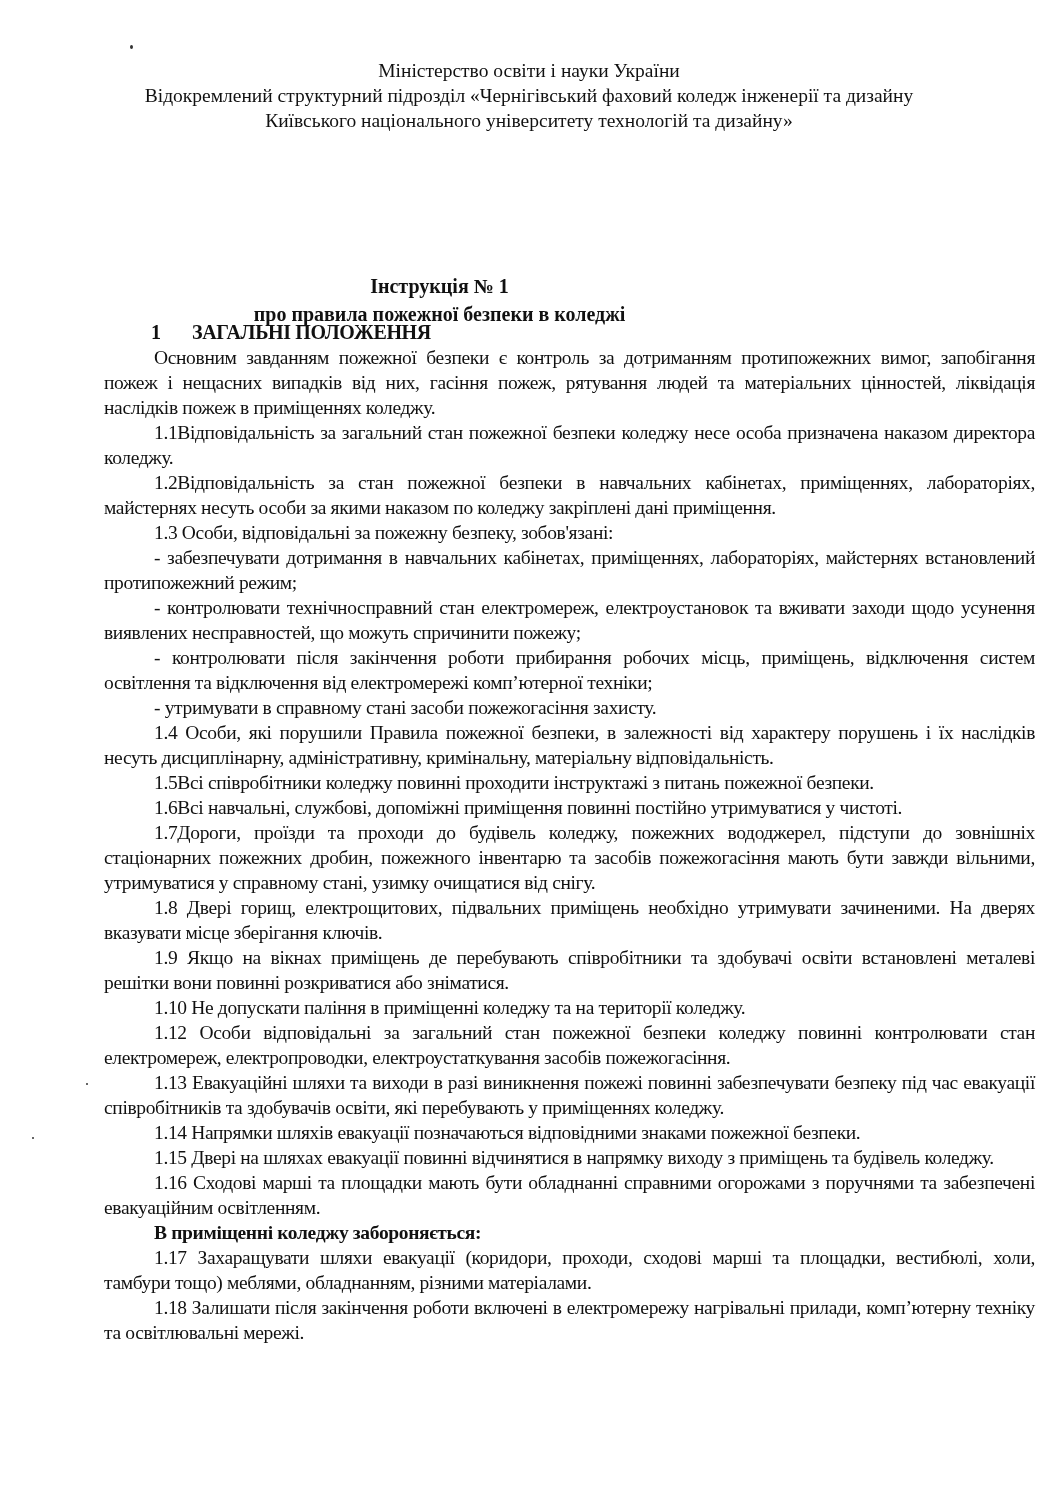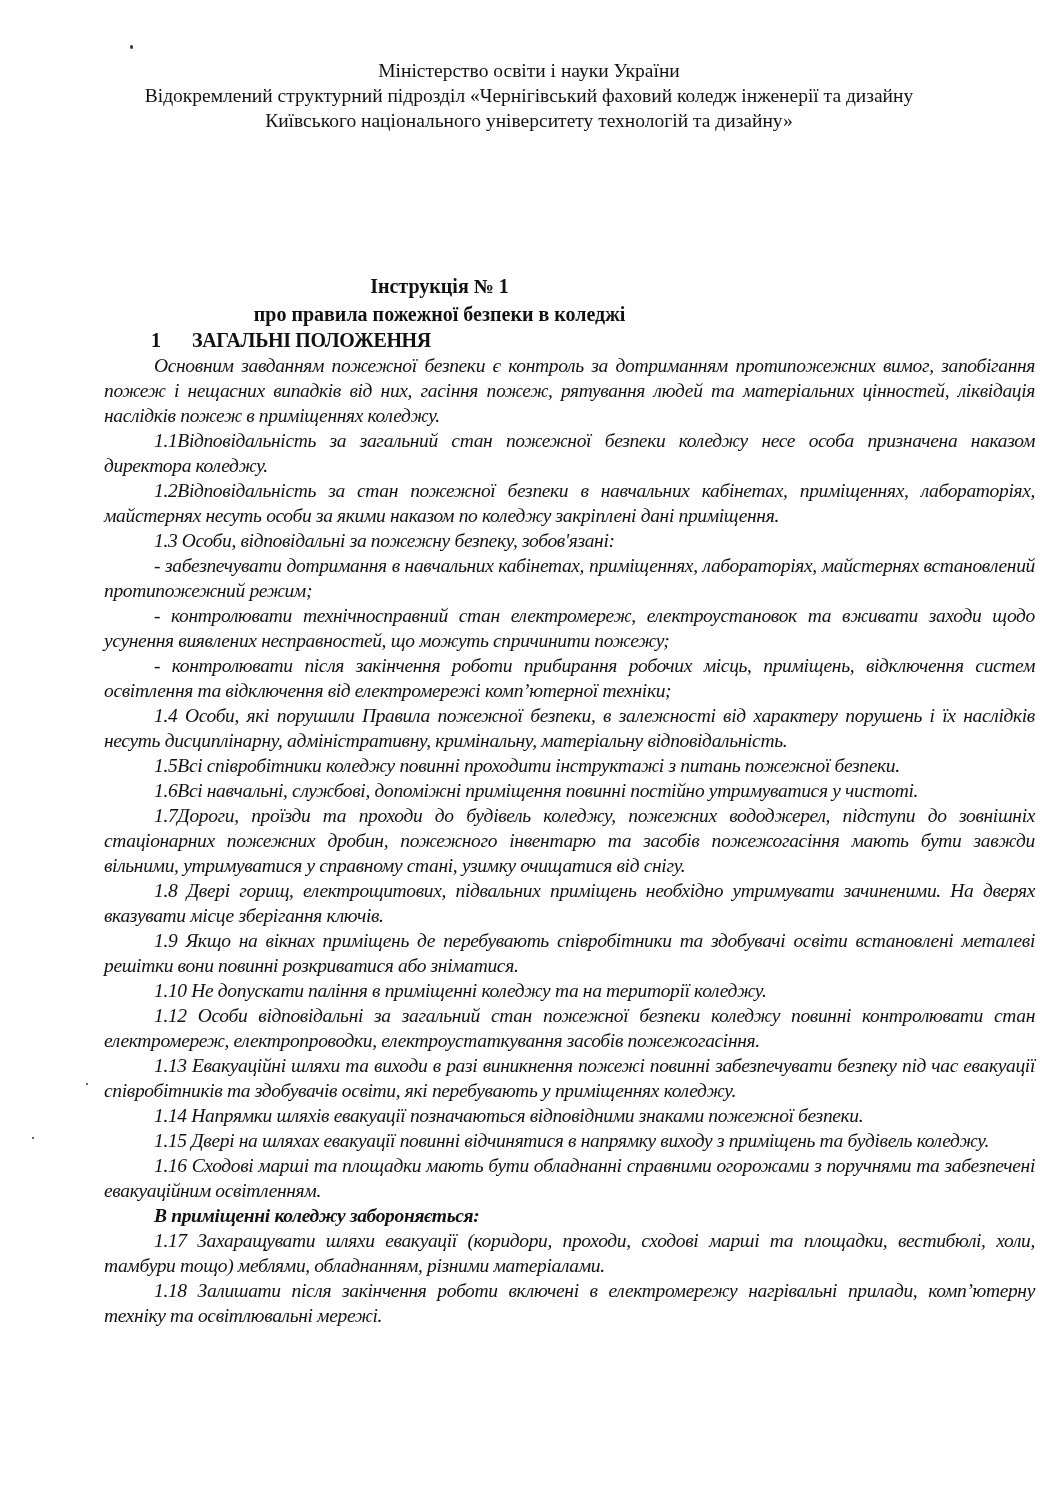--- a/index.html
+++ b/index.html
@@ -7,26 +7,26 @@
     width: 1058px; height: 1496px; position: relative; overflow: hidden;
     font-family: "Liberation Serif", "DejaVu Serif", serif;
     color: #111111;
   }
   .page { position: absolute; left: 0; top: 0; width: 1058px; height: 1496px; }
   .speck { position: absolute; background: #333; border-radius: 50%; }
   .header-block { position: absolute; left: 0; width: 1058px; text-align: center; font-size: 19.5px; line-height: 25px; }
   .approval { position: absolute; left: 607px; top: 160px; font-size: 19.5px; line-height: 25px; }
   .title { position: absolute; left: 0; width: 879px; text-align: center; font-size: 20px; font-weight: bold; line-height: 28px; }
   .body-text {
-    position: absolute; left: 104px; top: 328px; width: 931px;
+    position: absolute; left: 104px; top: 320px; width: 931px;
     font-size: 19.5px; line-height: 25px; letter-spacing: -0.35px;
   }
   .section-heading { font-weight: bold; padding-left: 47px; margin: 0; font-size: 20px; }
   .section-heading .num { display: inline-block; width: 41px; }
-  p { margin: 0; text-align: justify; text-indent: 50px; font-style: italic; }
+  p { margin: 0; text-align: justify; text-indent: 50px; }
   p.bold { font-weight: bold; }
   p.last-line-left { text-align-last: left; }
 </style>
 </head>
 <body>
 
 <div class="page">
 
   <div class="speck" style="left:130px;top:45px;width:3px;height:4px;"></div>
   <div class="speck" style="left:86px;top:1083px;width:2px;height:2px;"></div>
@@ -49,20 +49,21 @@
       <span class="num">1</span><span>ЗАГАЛЬНІ ПОЛОЖЕННЯ</span>
     </h2>
     <p class="last-line-left">Основним завданням пожежної безпеки є контроль за дотриманням протипожежних вимог, запобігання пожеж і нещасних випадків від них, гасіння пожеж, рятування людей та матеріальних цінностей, ліквідація наслідків пожеж в приміщеннях коледжу.</p>
     <div id="items">
         <p class="last-line-left">1.1Відповідальність за загальний стан пожежної безпеки коледжу несе особа призначена наказом директора коледжу.</p>
         <p class="last-line-left">1.2Відповідальність за стан пожежної безпеки в навчальних кабінетах, приміщеннях, лабораторіях, майстернях несуть особи за якими наказом по коледжу закріплені дані приміщення.</p>
         <p class="last-line-left">1.3 Особи, відповідальні за пожежну безпеку, зобов'язані:</p>
         <p class="last-line-left">-   забезпечувати дотримання в навчальних кабінетах, приміщеннях, лабораторіях, майстернях встановлений  протипожежний режим;</p>
         <p class="last-line-left">- контролювати технічносправний стан електромереж, електроустановок та вживати заходи щодо усунення виявлених несправностей, що можуть спричинити пожежу;</p>
         <p class="last-line-left">- контролювати після закінчення роботи прибирання робочих місць, приміщень,  відключення систем освітлення та відключення від електромережі комп’ютерної техніки;</p>
+        <p class="last-line-left">-  утримувати в справному стані засоби  пожежогасіння захисту.</p>
         <p class="last-line-left">1.4 Особи, які порушили Правила пожежної безпеки, в залежності від характеру порушень і їх наслідків  несуть дисциплінарну, адміністративну, кримінальну, матеріальну відповідальність.</p>
         <p class="last-line-left">1.5Всі співробітники коледжу повинні проходити інструктажі з питань пожежної безпеки.</p>
         <p class="last-line-left">1.6Всі навчальні, службові, допоміжні приміщення повинні постійно утримуватися у чистоті.</p>
         <p class="last-line-left">1.7Дороги, проїзди та проходи до будівель коледжу, пожежних вододжерел, підступи до зовнішніх стаціонарних пожежних дробин, пожежного інвентарю та засобів пожежогасіння мають бути завжди вільними, утримуватися у справному стані, узимку очищатися від снігу.</p>
         <p class="last-line-left">1.8 Двері горищ, електрощитових, підвальних приміщень необхідно утримувати зачиненими. На дверях вказувати місце зберігання ключів.</p>
         <p class="last-line-left">1.9 Якщо на вікнах приміщень де перебувають співробітники та здобувачі освіти встановлені металеві решітки вони повинні розкриватися або зніматися.</p>
         <p class="last-line-left">1.10  Не допускати паління в приміщенні коледжу та на території коледжу.</p>
         <p class="last-line-left">1.12 Особи відповідальні за загальний стан пожежної безпеки коледжу повинні контролювати стан електромереж, електропроводки, електроустаткування засобів пожежогасіння.</p>
         <p class="last-line-left">1.13 Евакуаційні шляхи та виходи в разі виникнення пожежі повинні забезпечувати безпеку під час евакуації співробітників та здобувачів освіти, які перебувають у приміщеннях коледжу.</p>
         <p class="last-line-left">1.14 Напрямки шляхів евакуації позначаються відповідними знаками пожежної безпеки.</p>

